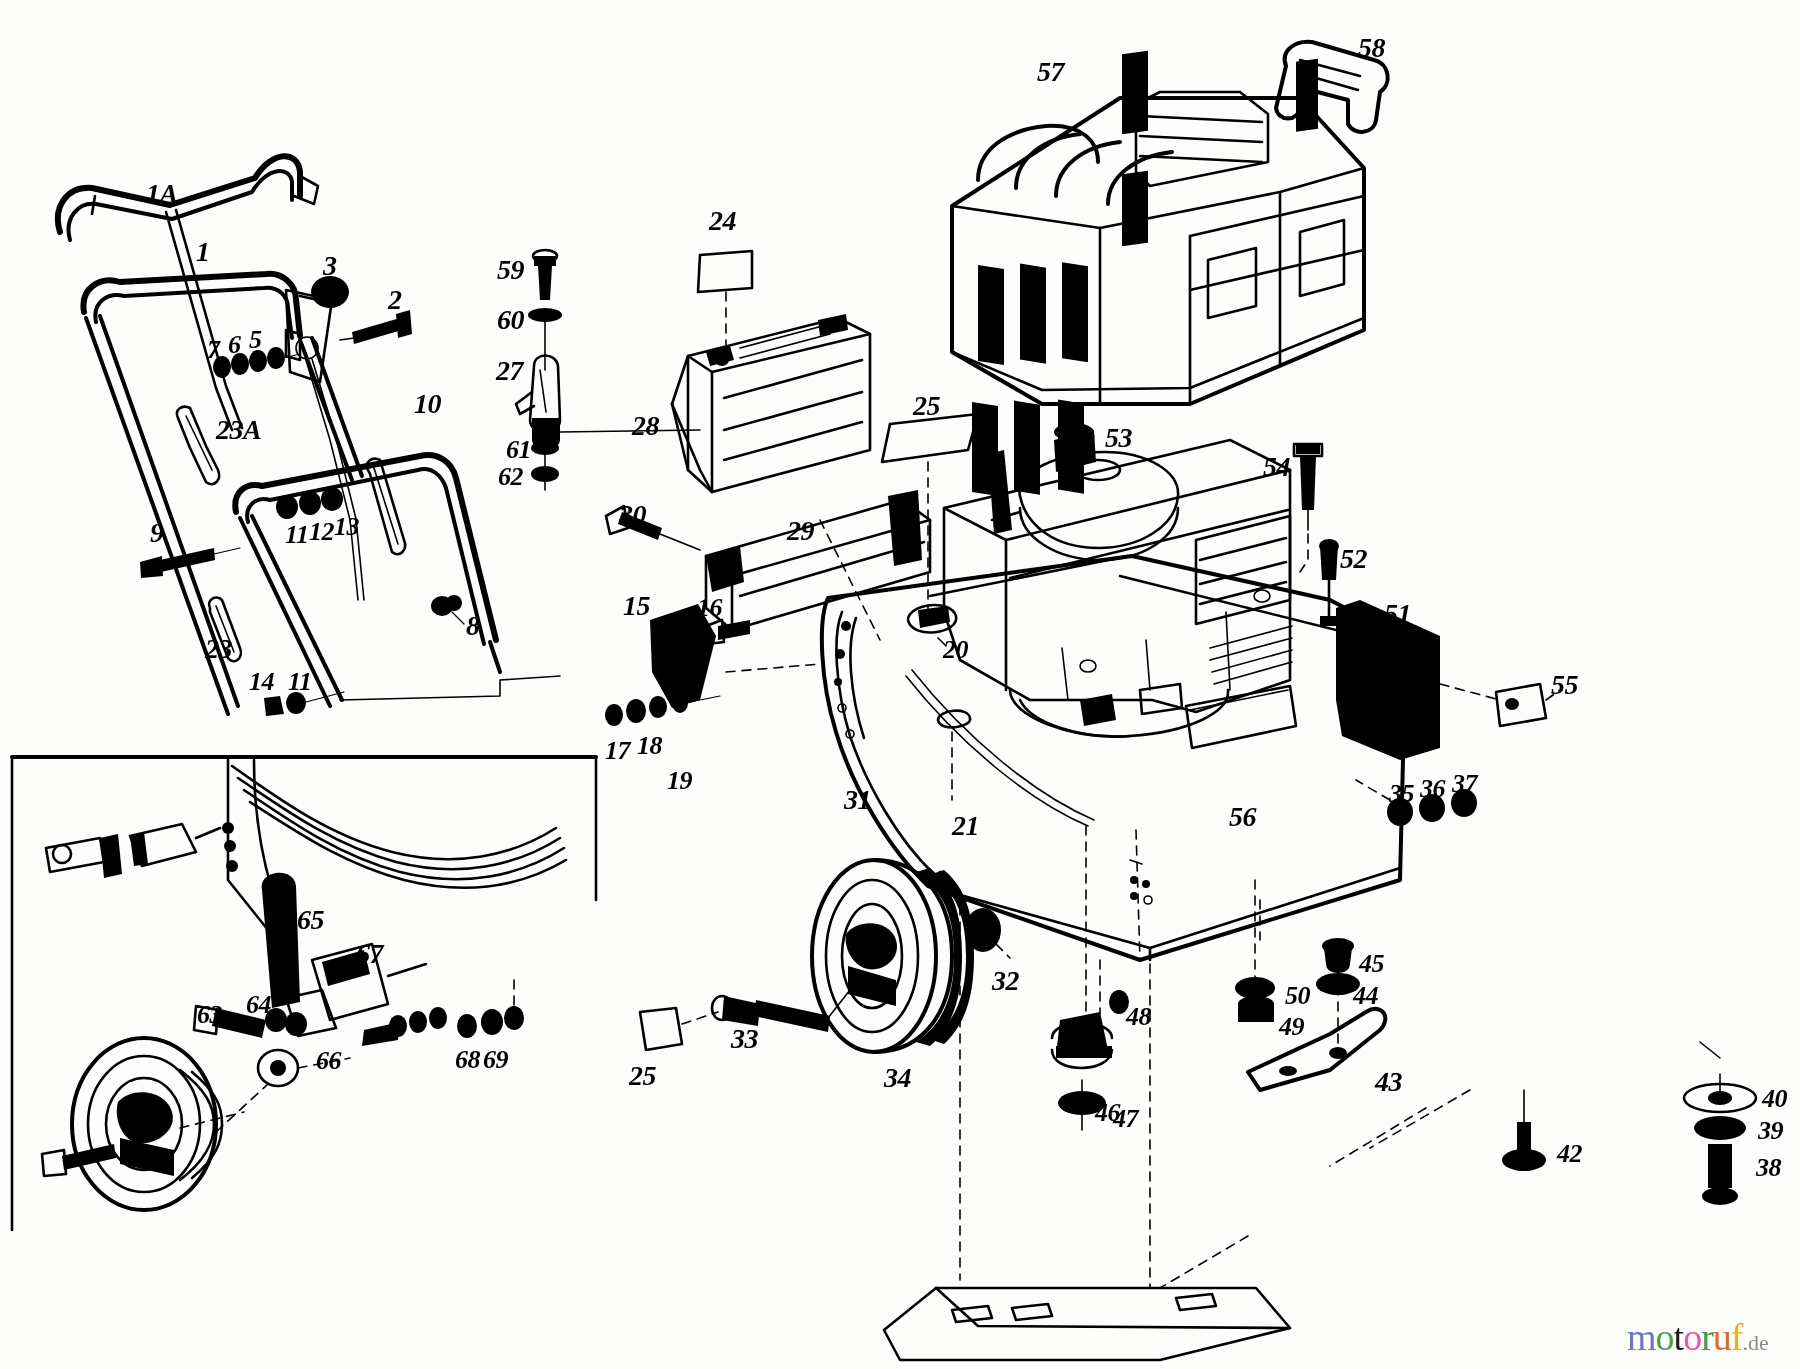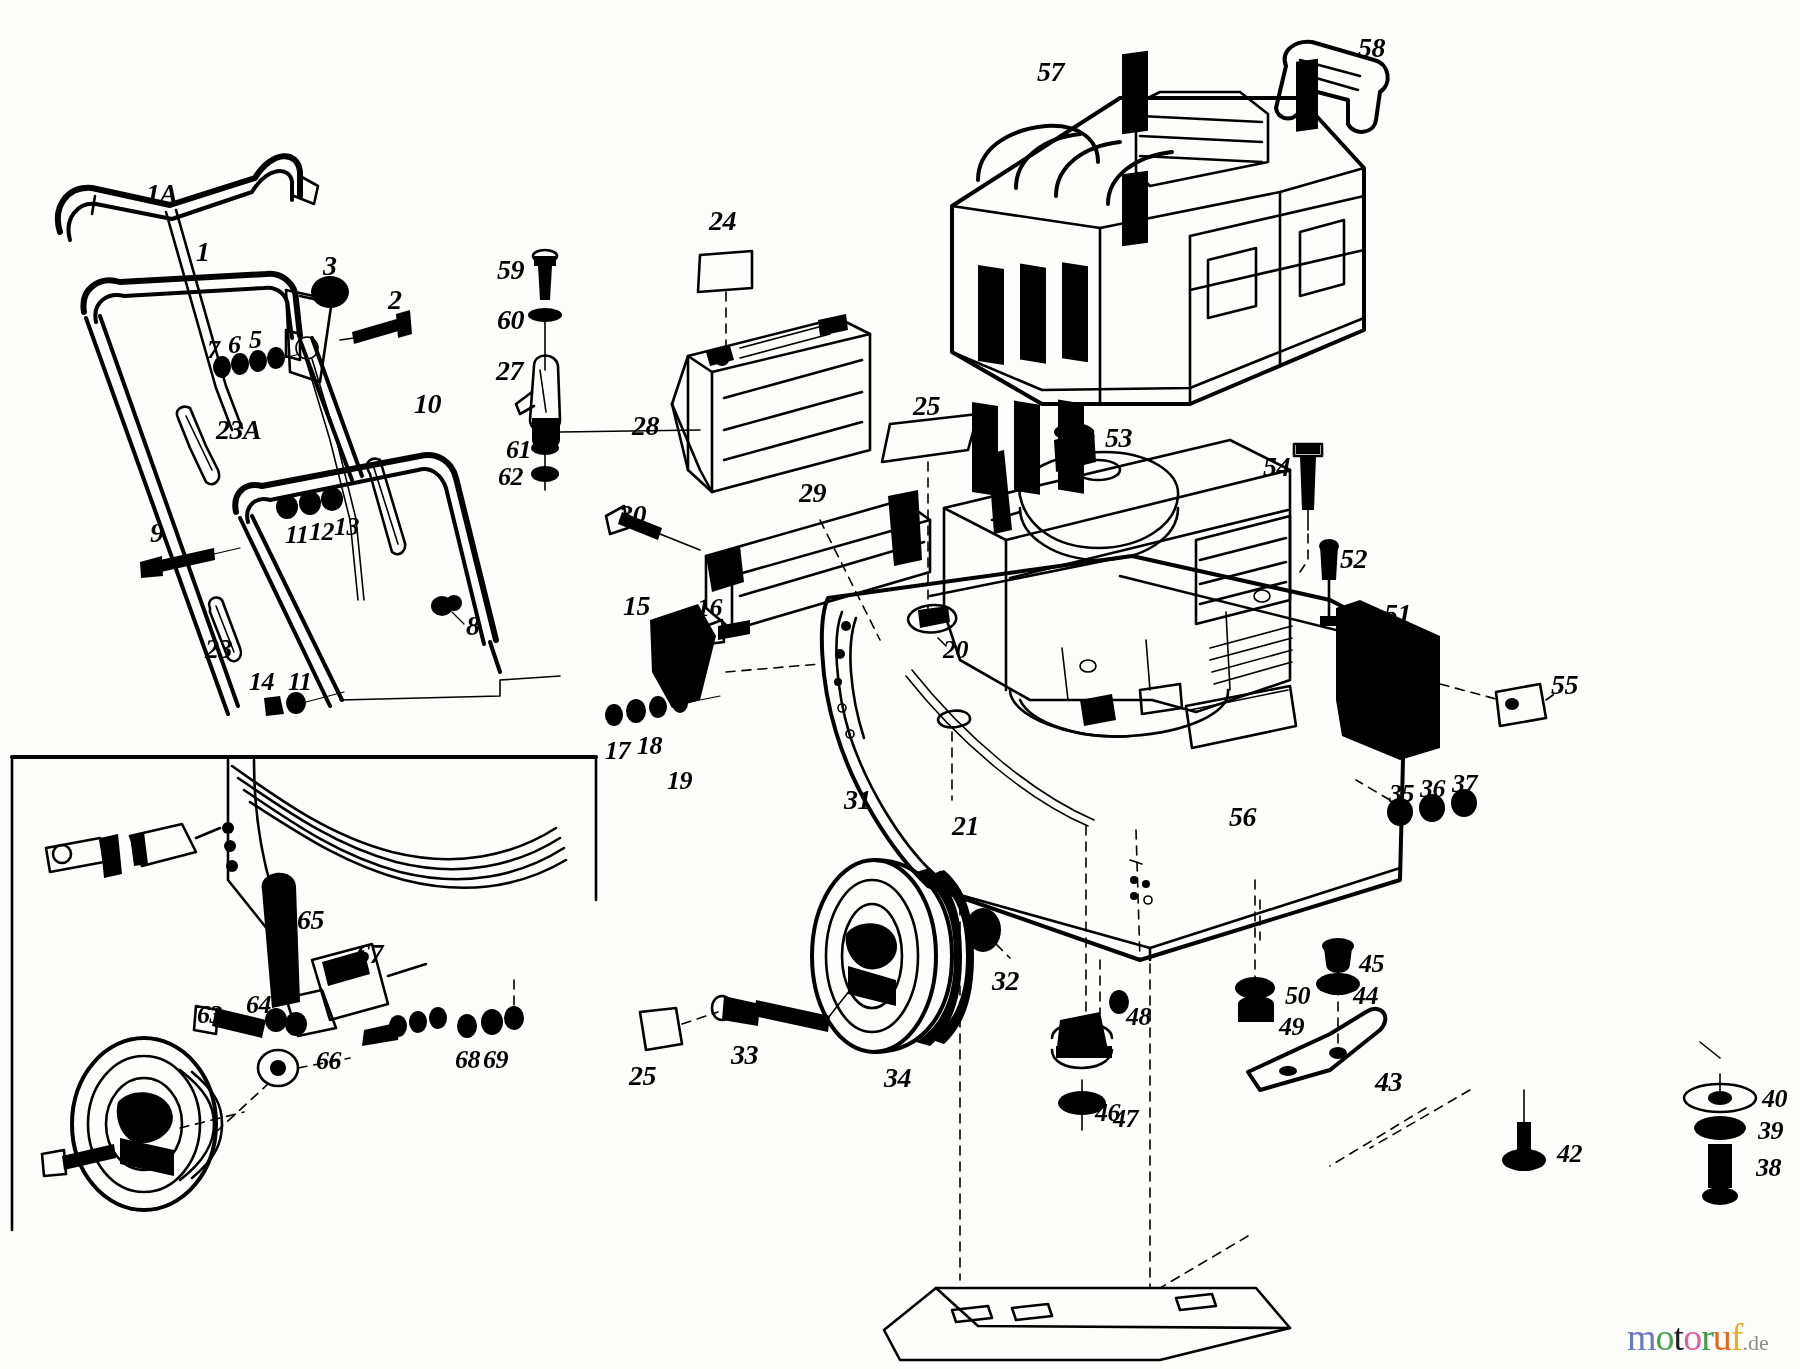--- a/index.html
+++ b/index.html
@@ -559,21 +559,21 @@
       <div class="lbl s26" style="left: 249px; top: 669px;">14</div>
       <div class="lbl s26" style="left: 288px; top: 669px;">11</div>
       <div class="lbl s28" style="left: 497px; top: 256px;">59</div>
       <div class="lbl s28" style="left: 497px; top: 306px;">60</div>
       <div class="lbl s28" style="left: 496px; top: 357px;">27</div>
       <div class="lbl s26" style="left: 506px; top: 437px;">61</div>
       <div class="lbl s26" style="left: 498px; top: 464px;">62</div>
       <div class="lbl s28" style="left: 709px; top: 207px;">24</div>
       <div class="lbl s28" style="left: 632px; top: 412px;">28</div>
       <div class="lbl s28" style="left: 619px; top: 501px;">30</div>
-      <div class="lbl s28" style="left: 787px; top: 479px; margin-left: 12px;">29</div>
+      <div class="lbl s28" style="left: 787px; top: 517px;">29</div>
       <div class="lbl s28" style="left: 623px; top: 592px;">15</div>
       <div class="lbl s26" style="left: 697px; top: 595px;">16</div>
       <div class="lbl s26" style="left: 605px; top: 738px;">17</div>
       <div class="lbl s26" style="left: 637px; top: 733px;">18</div>
       <div class="lbl s26" style="left: 667px; top: 728px; margin-top: 40px;">19</div>
       <div class="lbl s28" style="left: 913px; top: 392px;">25</div>
       <div class="lbl s28" style="left: 1105px; top: 424px;">53</div>
       <div class="lbl s26" style="left: 943px; top: 637px;">20</div>
       <div class="lbl s28" style="left: 844px; top: 786px;">31</div>
       <div class="lbl s28" style="left: 952px; top: 812px;">21</div>
@@ -581,21 +581,21 @@
       <div class="lbl s28" style="left: 1358px; top: 34px;">58</div>
       <div class="lbl s28" style="left: 1263px; top: 453px;">54</div>
       <div class="lbl s28" style="left: 1340px; top: 545px;">52</div>
       <div class="lbl s28" style="left: 1384px; top: 600px;">51</div>
       <div class="lbl s28" style="left: 1551px; top: 671px;">55</div>
       <div class="lbl s28" style="left: 1229px; top: 803px;">56</div>
       <div class="lbl s26" style="left: 1389px; top: 781px;">35</div>
       <div class="lbl s26" style="left: 1420px; top: 776px;">36</div>
       <div class="lbl s26" style="left: 1452px; top: 771px;">37</div>
       <div class="lbl s28" style="left: 992px; top: 967px;">32</div>
-      <div class="lbl s28" style="left: 731px; top: 1025px; margin-top: 16px;">33</div>
+      <div class="lbl s28" style="left: 731px; top: 1025px;">33</div>
       <div class="lbl s28" style="left: 629px; top: 1062px;">25</div>
       <div class="lbl s28" style="left: 884px; top: 1064px;">34</div>
       <div class="lbl s26" style="left: 1126px; top: 1004px;">48</div>
       <div class="lbl s26" style="left: 1113px; top: 1106px;">47</div>
       <div class="lbl s26" style="left: 1095px; top: 1100px;">46</div>
       <div class="lbl s26" style="left: 1285px; top: 983px;">50</div>
       <div class="lbl s26" style="left: 1279px; top: 1014px;">49</div>
       <div class="lbl s26" style="left: 1359px; top: 951px;">45</div>
       <div class="lbl s26" style="left: 1353px; top: 983px;">44</div>
       <div class="lbl s28" style="left: 1375px; top: 1068px;">43</div>

